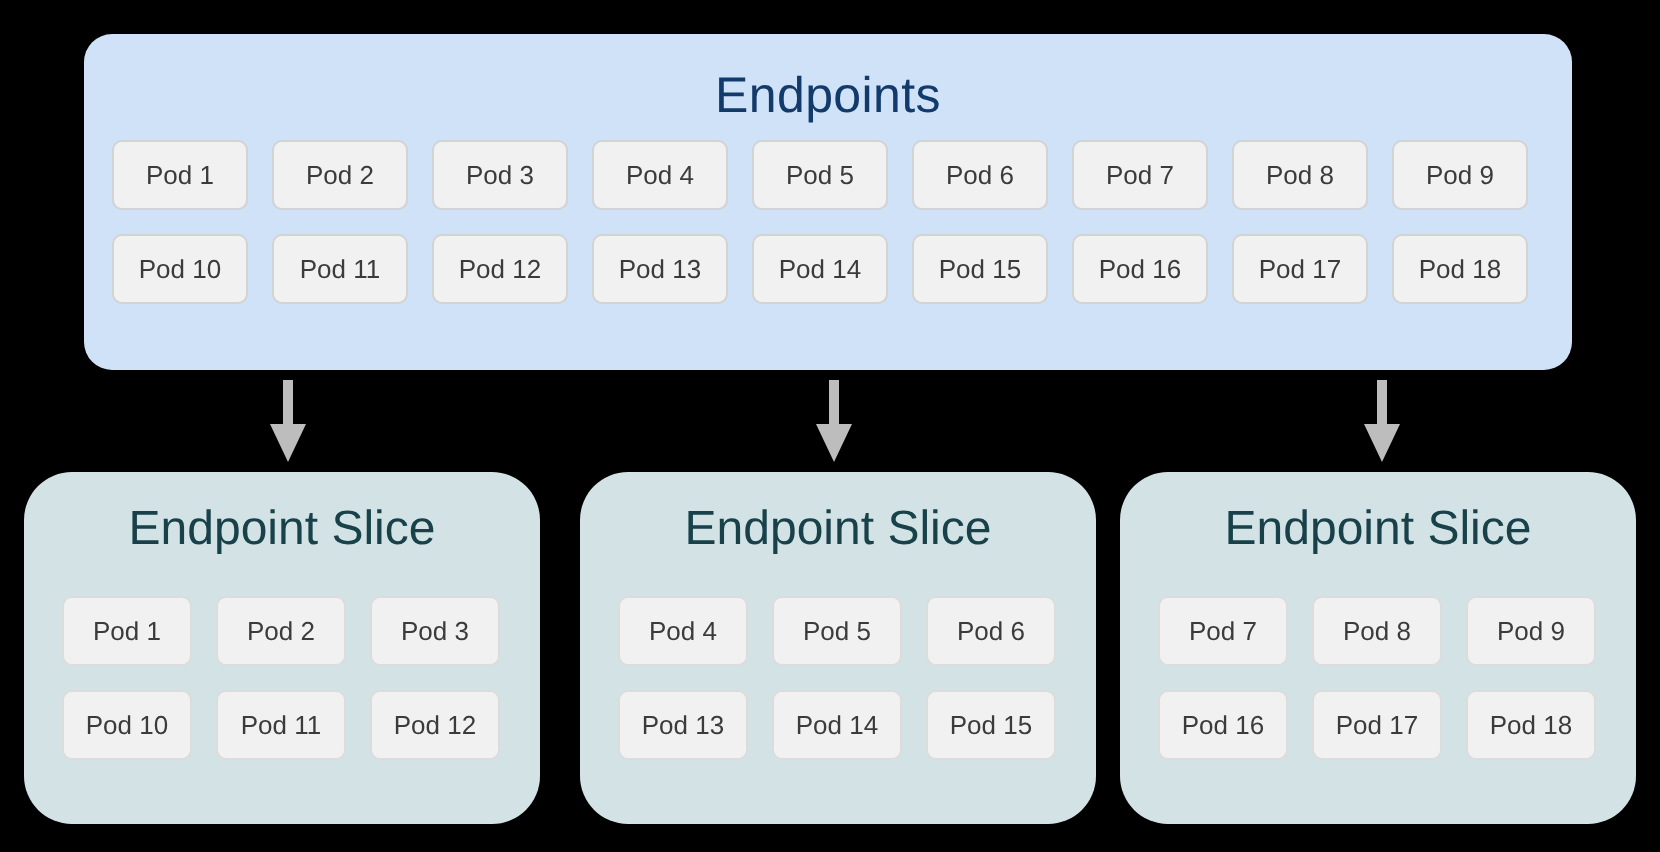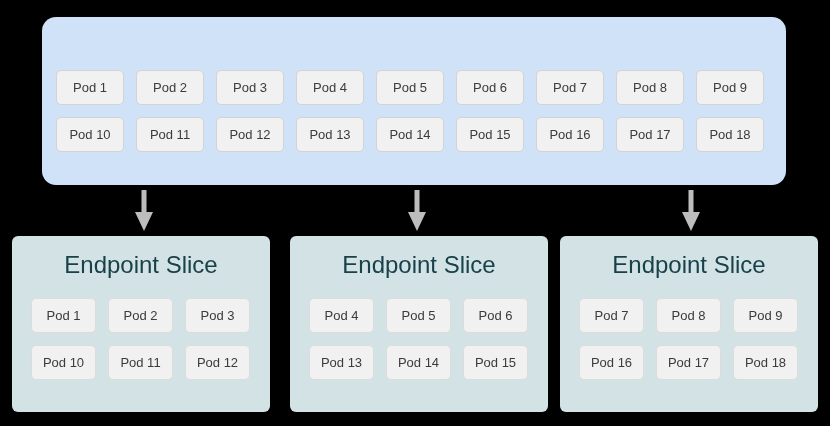--- a/index.html
+++ b/index.html
@@ -75,21 +75,21 @@
   }
   .arrow svg { display: block; }
 
   
   .slice-box {
     position: absolute;
     top: 236px;
     width: 258px;
     height: 176px;
     background: #d3e3e5;
-    border-radius: 6px;
+    border-radius: 24px;
     box-sizing: border-box;
   }
   .slice-1 { left: 12px; }
   .slice-2 { left: 290px; }
   .slice-3 { left: 560px; }
 
   .slice-title {
     position: absolute;
     left: 0;
     top: 14px;
@@ -123,20 +123,21 @@
     color: #3b3b3b;
     box-sizing: border-box;
   }
 </style>
 </head>
 <body>
 
 <div id="canvas">
 
   <div class="endpoints-box">
+    <div class="endpoints-title">Endpoints</div>
     <div class="endpoints-rows">
       <div class="ep-row">
         <div class="ep-pod">Pod 1</div>
         <div class="ep-pod">Pod 2</div>
         <div class="ep-pod">Pod 3</div>
         <div class="ep-pod">Pod 4</div>
         <div class="ep-pod">Pod 5</div>
         <div class="ep-pod">Pod 6</div>
         <div class="ep-pod">Pod 7</div>
         <div class="ep-pod">Pod 8</div>

